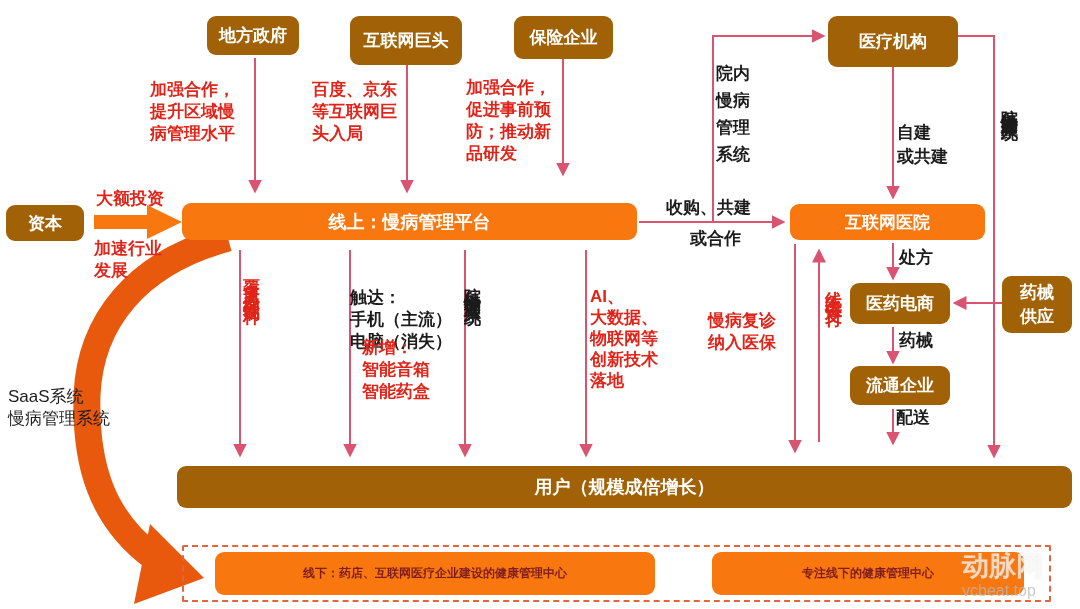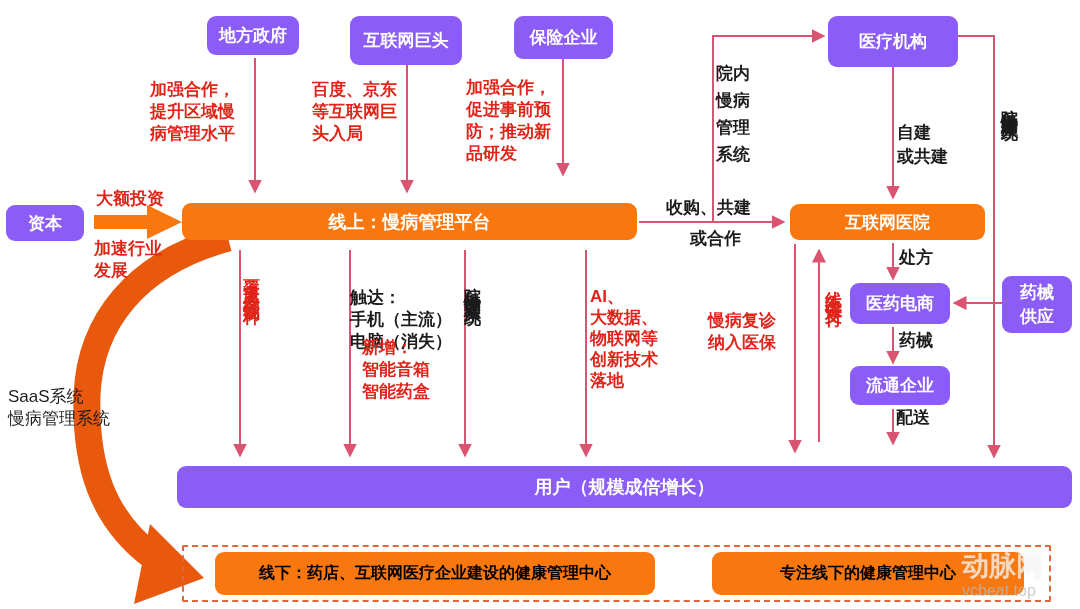--- a/index.html
+++ b/index.html
@@ -6,30 +6,30 @@
   #canvas{
     position:relative;width:1080px;height:609px;margin:0 auto;
     background:#ffffff;overflow:hidden;
     font-family:"Liberation Sans","DejaVu Sans",sans-serif;
   }
   #connectors{position:absolute;left:0;top:0;z-index:1;}
   .node{
     position:absolute;z-index:2;display:flex;align-items:center;justify-content:center;
     color:#fff;font-weight:bold;text-align:center;box-sizing:border-box;
   }
-  .blue{background:#8b5cf6;border-radius:9px;}
+  .blue{background:#a16207;border-radius:9px;}
   .orange{background:#f8770e;border-radius:9px;}
   .note{position:absolute;z-index:3;white-space:pre-line;font-weight:bold;}
   .red{color:#e02419;}
   .black{color:#1c1c1c;font-weight:600;}
   .vtext{writing-mode:vertical-rl;text-orientation:upright;}
   .dashed-zone{
     position:absolute;z-index:1;border:2px dashed #e2663b;box-sizing:border-box;border-radius:2px;
   }
-  .offline-label{color:#000000;font-size:16px;}
+  .offline-label{color:#7f1d1d;font-size:12px;}
   #watermark{position:absolute;z-index:5;text-align:left;line-height:1;}
   #watermark .wm-logo{font-size:27px;font-weight:bold;color:rgba(255,255,255,0.68);
     text-shadow:0 0 2px rgba(180,180,180,0.35);}
   #watermark .wm-site{font-size:16px;color:rgba(185,185,185,0.75);margin-top:3px;}
 </style>
 </head>
 <body>
 
 <div id="canvas">
 

